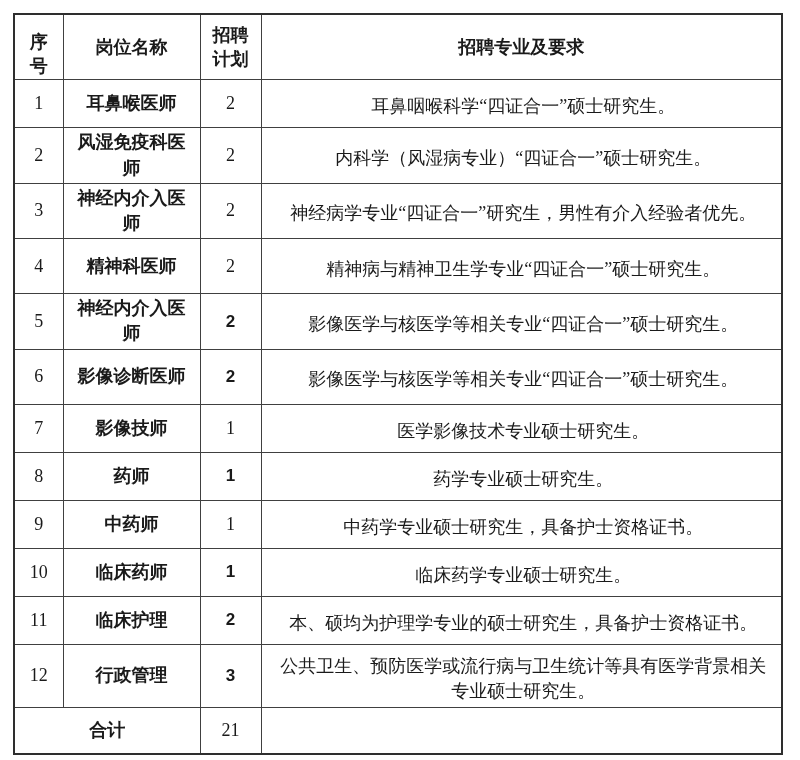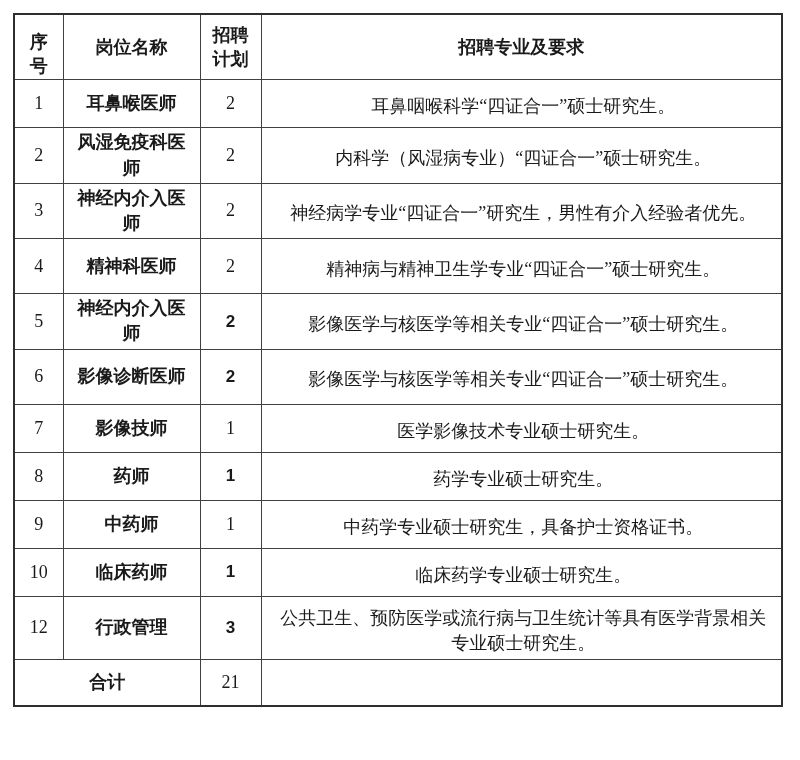--- a/index.html
+++ b/index.html
@@ -161,20 +161,26 @@
     <td class="req">中药学专业硕士研究生，具备护士资格证书。</td>
   </tr>
 
   <tr>
     <td class="seq">10</td>
     <td class="position">临床药师</td>
     <td class="count bold-num">1</td>
     <td class="req">临床药学专业硕士研究生。</td>
   </tr>
 
+  <tr>
+    <td class="seq">11</td>
+    <td class="position">临床护理</td>
+    <td class="count bold-num">2</td>
+    <td class="req">本、硕均为护理学专业的硕士研究生，具备护士资格证书。</td>
+  </tr>
 
   <tr>
     <td class="seq">12</td>
     <td class="position">行政管理</td>
     <td class="count bold-num">3</td>
     <td class="req">公共卫生、预防医学或流行病与卫生统计等具有医学背景相关专业硕士研究生。</td>
   </tr>
 </tbody>
     <tfoot>
       <tr>

